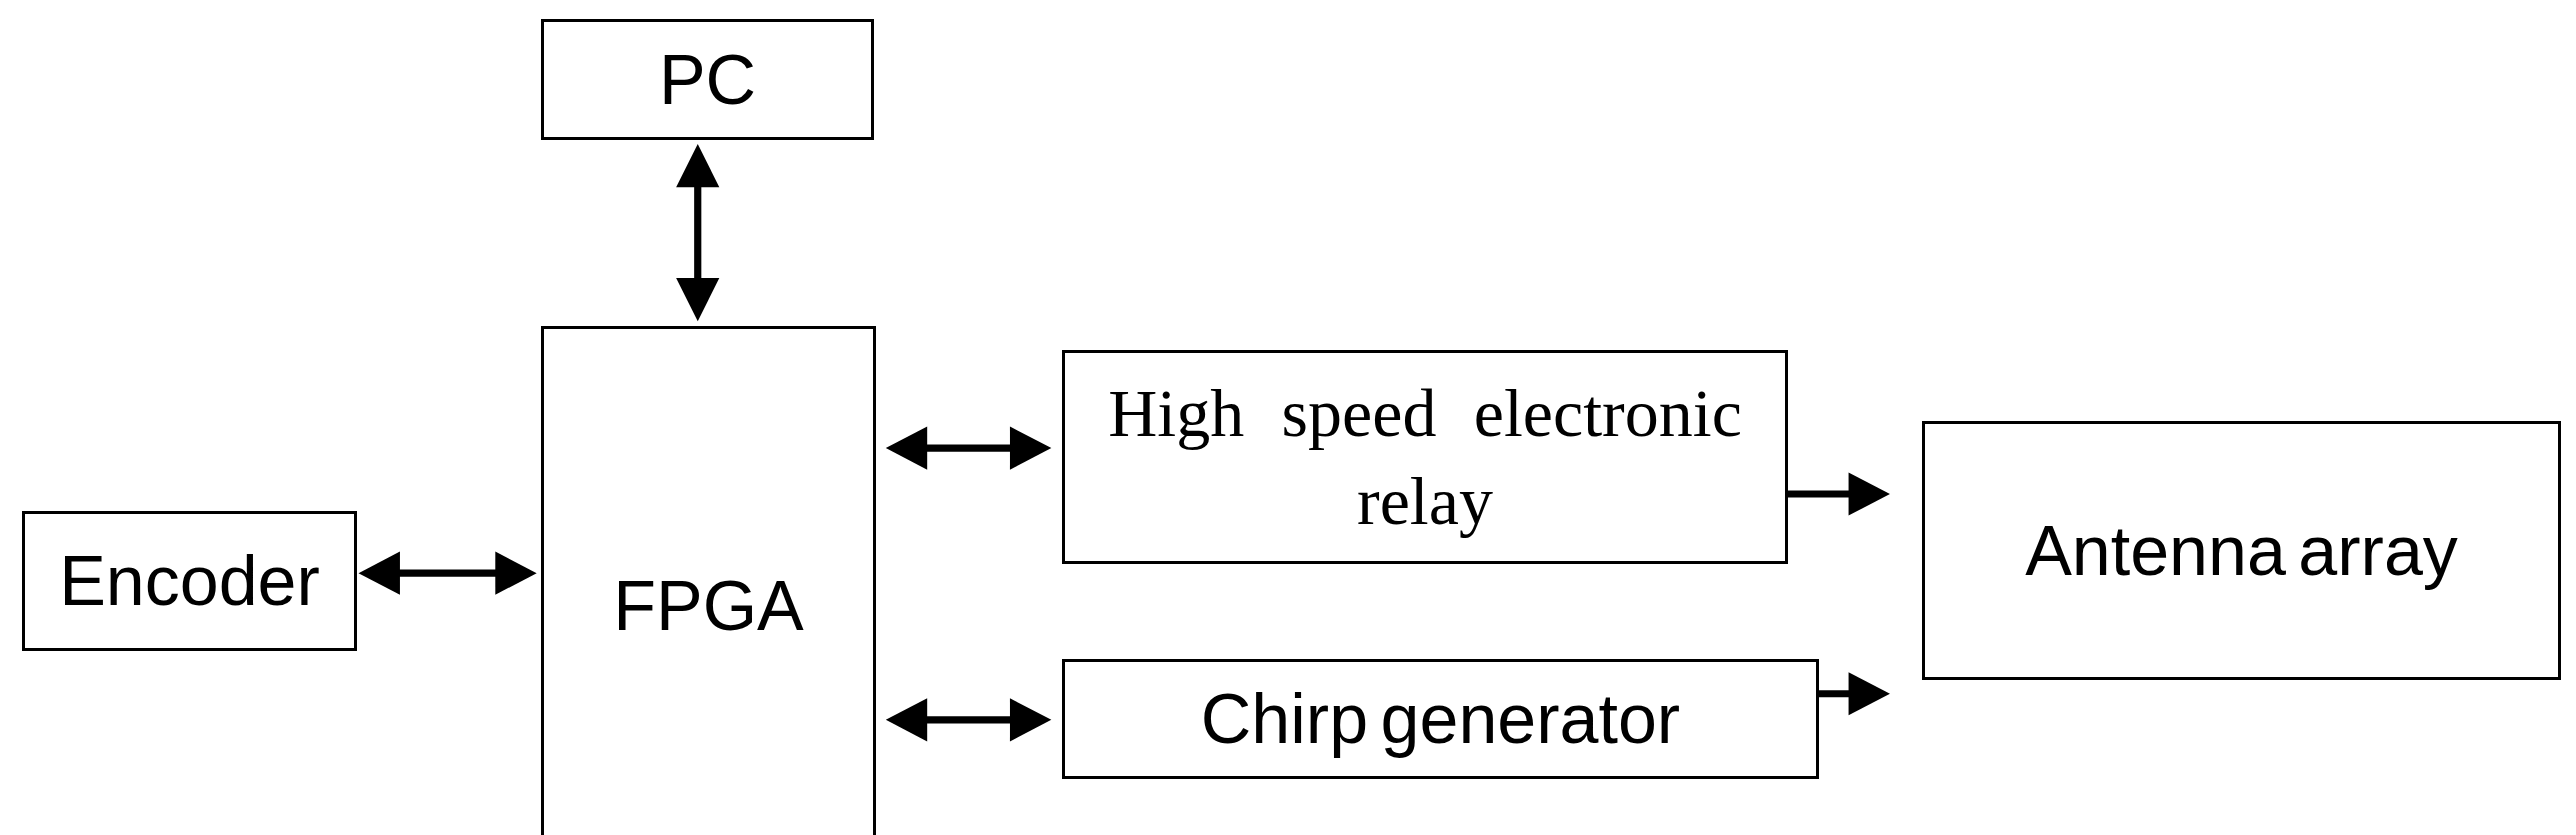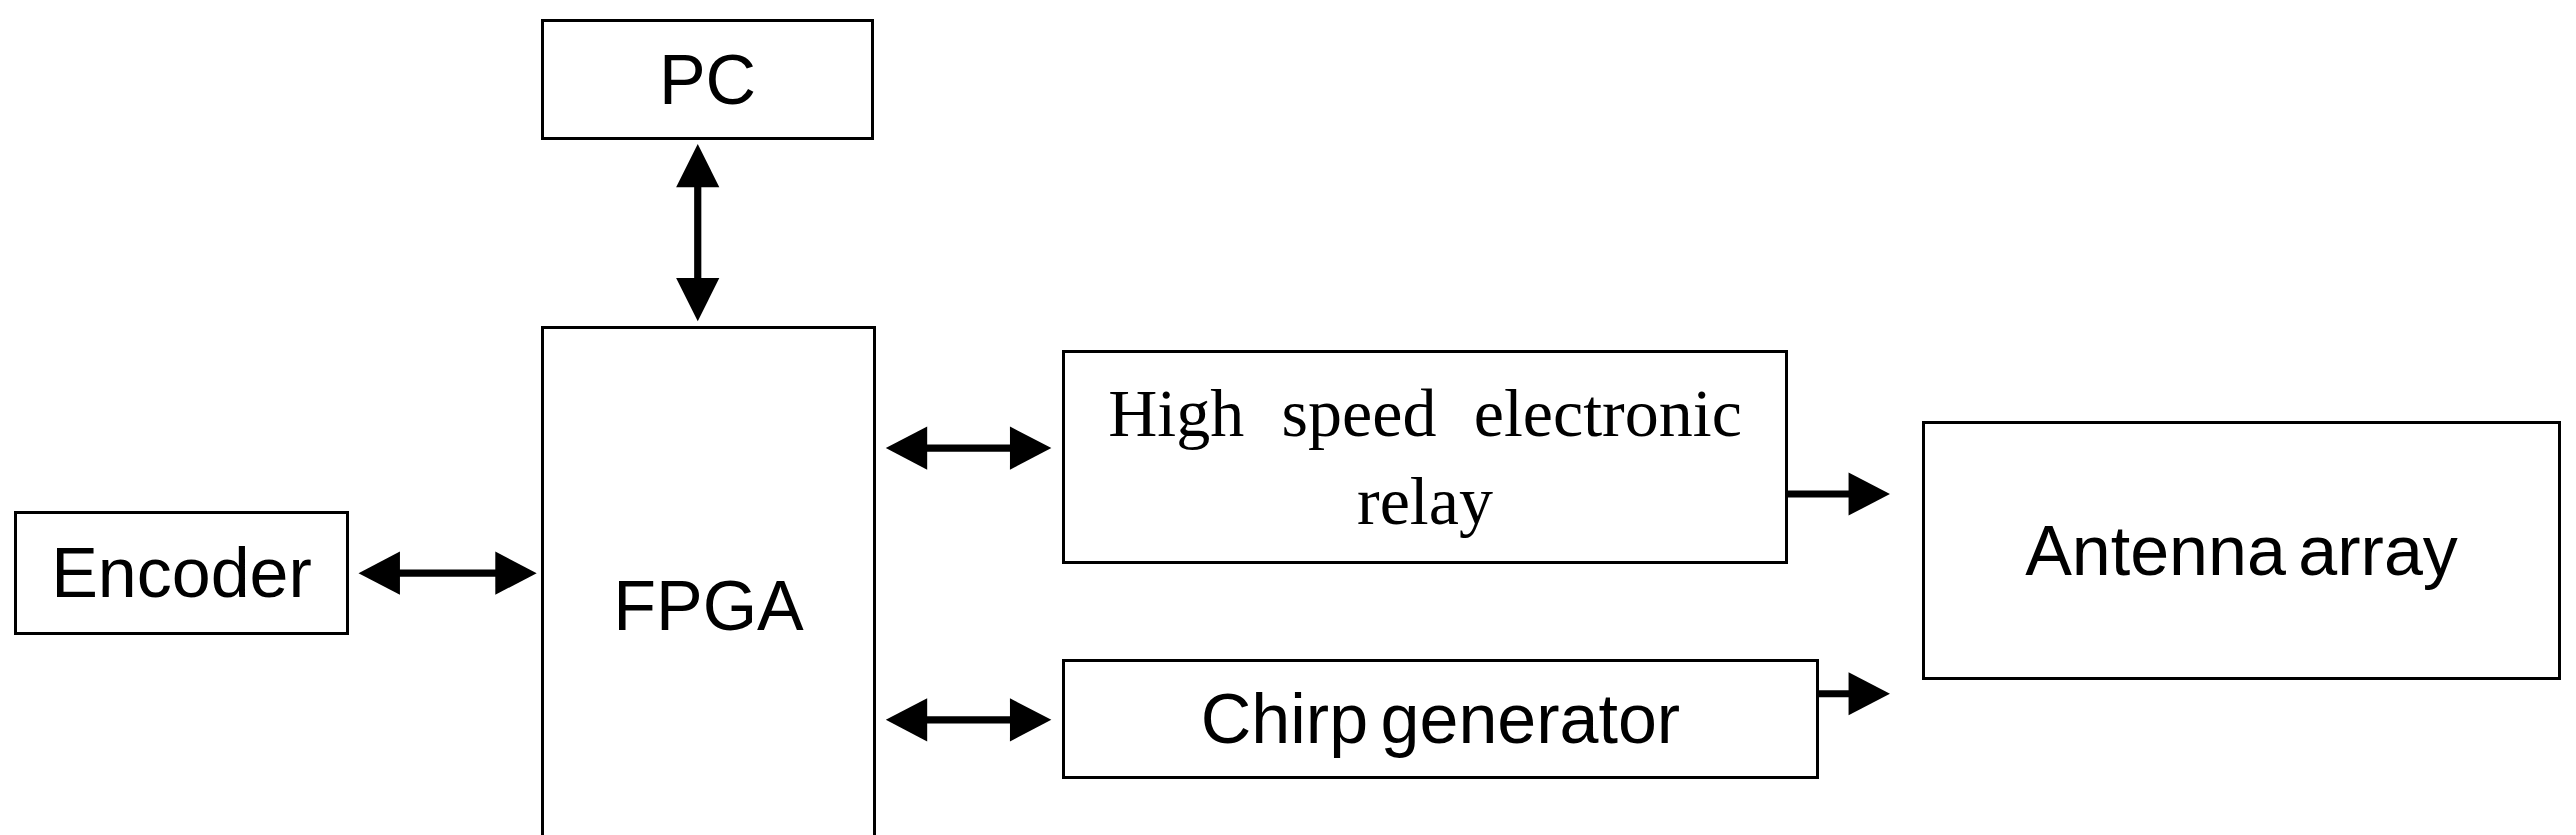--- a/index.html
+++ b/index.html
@@ -30,21 +30,21 @@
     display: flex;
     align-items: center;
     justify-content: center;
     text-align: center;
     font-size: 70px;
     line-height: 1.2;
     color: var(--text);
   }
   .block-pc      { left: 541px;  top: 19px;  width: 333px; height: 121px; }
   .block-fpga    { left: 541px;  top: 326px; width: 335px; height: 560px; }
-  .block-encoder { left: 14px;   top: 511px; width: 335px; height: 124px; }
+  .block-encoder { left: 22px;   top: 511px; width: 335px; height: 140px; }
   .block-relay   { left: 1062px; top: 350px; width: 726px; height: 214px;
                    font-family: "Liberation Serif", serif;
                    font-size: 68px; line-height: 1.3;
                    word-spacing: 0.30em; padding: 0 31px; }
   .block-chirp   { left: 1062px; top: 659px; width: 757px; height: 120px;
                    word-spacing: -0.10em; }
   .block-antenna { left: 1922px; top: 421px; width: 639px; height: 259px;
                    word-spacing: -0.10em; }
 </style>
 </head>

